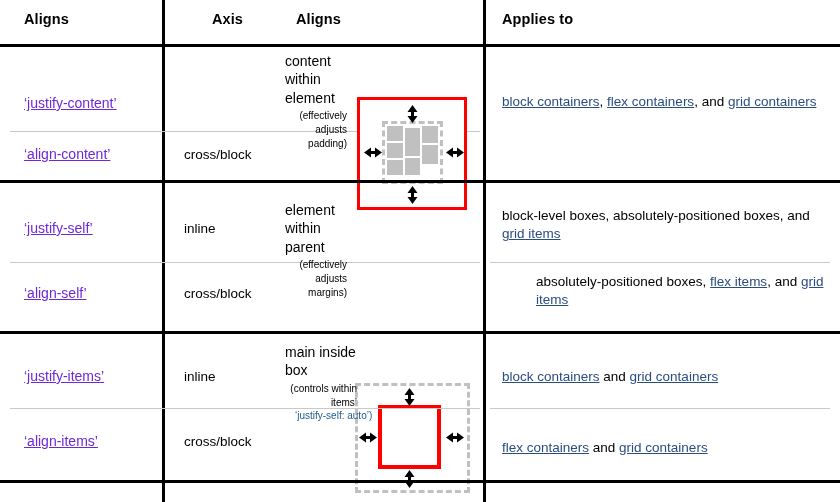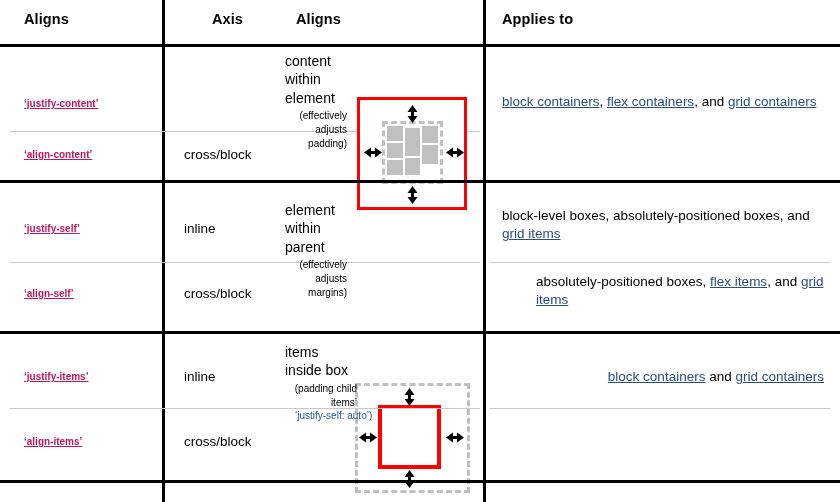--- a/index.html
+++ b/index.html
@@ -105,23 +105,23 @@
     left: 285px;
     width: 62px;
   }
   .applies-cell {
     left: 502px;
     width: 322px;
   }
 
   
   .prop-link {
-    color: #be185d;
-    font-weight: bold;
-    font-size: 10px;
+    color: #6d28d9;
+    font-weight: normal;
+    font-size: 14px;
     text-decoration: underline;
     white-space: nowrap;
   }
 
   
   .lnk {
     color: #2a4d80;
     text-decoration: underline;
   }
 
@@ -343,26 +343,29 @@
       <span class="prop-link">‘justify-items’</span>
     </div>
     <div class="cell axis-cell" style="top:34px;">inline</div>
 
     <div class="cell prop-cell" style="top:98px;">
       <span class="prop-link">‘align-items’</span>
     </div>
     <div class="cell axis-cell" style="top:99px;">cross/block</div>
 
     <div class="cell aligns-cell" style="top:9px; width:72px;">
-      <div class="aligns-big">items inside box</div>
-      <div class="aligns-small" style="margin-top:2px;">(padding child items’</div>
+      <div class="aligns-big">main inside box</div>
+      <div class="aligns-small" style="margin-top:2px;">(controls within items’</div>
       <div class="aligns-small code" style="white-space:nowrap;margin-left:10px;">‘justify-self: auto’)</div>
     </div>
 
-    <div class="cell applies-cell" style="top:34px;text-align:right;">
+    <div class="cell applies-cell" style="top:34px;">
       <span class="lnk">block containers</span><span> and </span><span class="lnk">grid containers</span>
     </div>
 
+    <div class="cell applies-cell" style="top:105px;">
+      <span class="lnk">flex containers</span><span> and </span><span class="lnk">grid containers</span>
+    </div>
 
   </div>
   <div class="section-rule s3-rule"></div>
 
 </div>
 
 </body></html>

